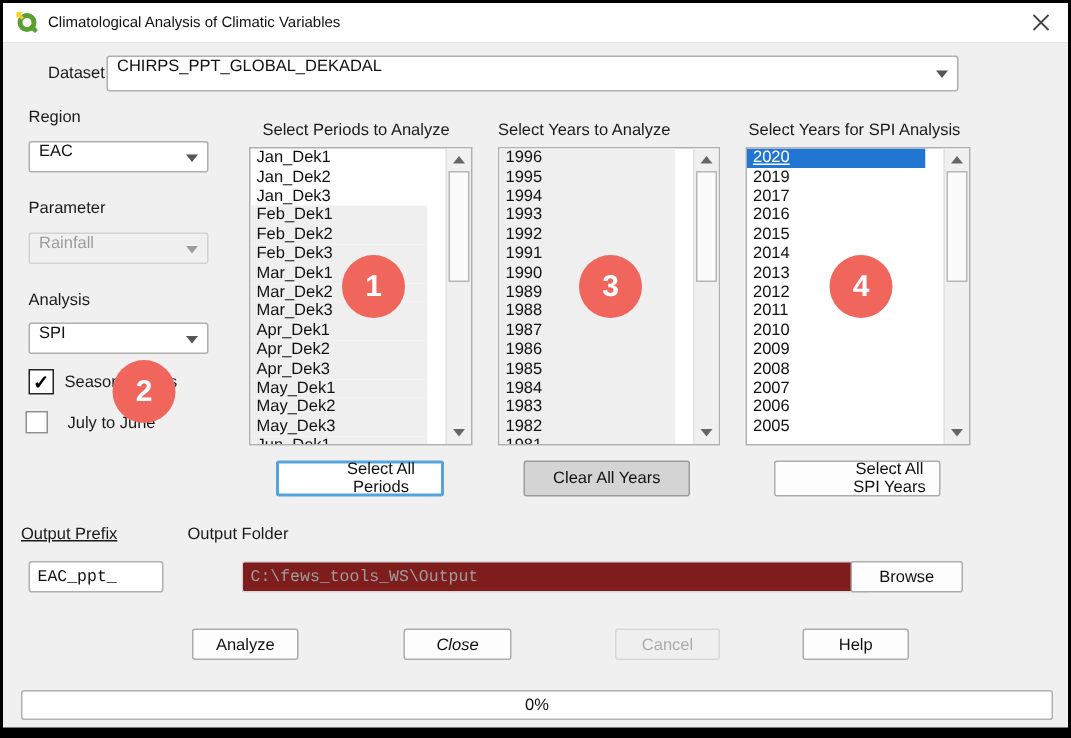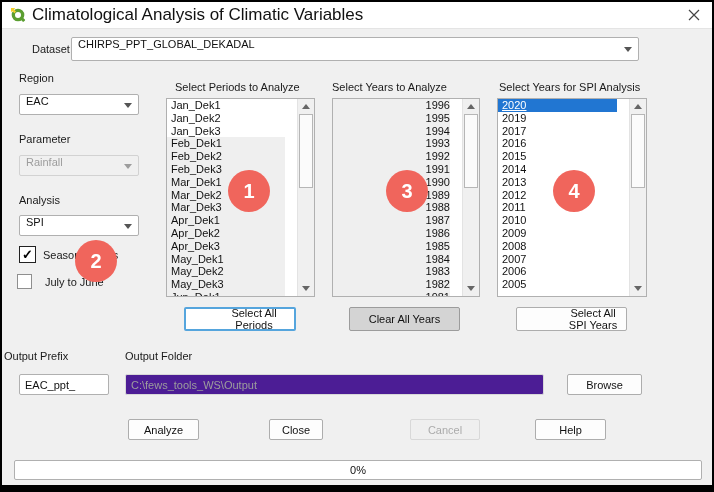--- a/index.html
+++ b/index.html
@@ -1,21 +1,21 @@
 <!DOCTYPE html>
 <html><head>
 <meta charset="utf-8">
 <style>
   html,body{margin:0;padding:0;background:#e8e8e8;font-family:"Liberation Sans",sans-serif;}
   .frame{position:relative;width:714px;height:492px;box-sizing:border-box;
     border:2px solid #000;border-bottom-width:7px;background:#f0f0f0;overflow:hidden;}
   .titlebar{position:absolute;left:0;top:0;right:0;height:26px;background:#fff;
     border-bottom:1px solid #e4e4e4;display:flex;align-items:center;}
   .titlebar .logo{margin-left:8px;width:16px;height:16px;flex:0 0 auto;}
-  .titlebar .title{margin-left:6px;font-size:17px;color:#111;}
+  .titlebar .title{margin-left:6px;font-size:10px;color:#111;}
   .closebtn{position:absolute;right:10px;top:5px;width:16px;height:16px;display:flex;
     align-items:center;justify-content:center;background:transparent;border:none;padding:0;cursor:default;}
   .lbl{position:absolute;font-size:11px;color:#1a1a1a;white-space:nowrap;}
   .combo{position:absolute;background:#fff;border:1px solid #b0b0b0;border-radius:2px;
     font-size:11px;color:#111;display:flex;padding:0 18px 0 6px;box-sizing:border-box;}
   .combo .chev{position:absolute;right:6px;top:50%;margin-top:-2px;width:0;height:0;
     border-left:4px solid transparent;border-right:4px solid transparent;border-top:5px solid #555;}
   .combo.disabled{background:#f0f0f0;color:#9d9d9d;border-color:#d2d2d2;}
   .combo.disabled .chev{border-top-color:#9d9d9d;}
   .listbox{position:absolute;background:#fff;border:1px solid #b0b0b0;display:flex;box-sizing:border-box;gap:12px;}
@@ -29,22 +29,22 @@
   .sb-up{top:0;} .sb-down{bottom:0;}
   .tri-up{width:0;height:0;border-left:4px solid transparent;border-right:4px solid transparent;border-bottom:5px solid #666;}
   .tri-down{width:0;height:0;border-left:4px solid transparent;border-right:4px solid transparent;border-top:5px solid #666;}
   .sb-thumb{position:absolute;top:15px;left:1px;right:1px;height:74px;background:#fbfbfb;border:1px solid #b6b6b6;box-sizing:border-box;}
   .btn{position:absolute;background:#fdfdfd;border:1px solid #adadad;border-radius:2px;font-size:11px;color:#111;
     display:flex;align-items:center;justify-content:center;box-sizing:border-box;padding:0;font-family:inherit;}
   .btn.focus{border:2px solid #55a5dd;background:#fff;padding-left:28px;}
   .btn.pressed{background:#d4d4d4;border-color:#9c9c9c;}
   .btn.disabled{color:#ababab;background:#efefef;border-color:#d8d8d8;}
   .field{position:absolute;background:#fff;border:1px solid #b0b0b0;border-radius:2px;font-size:11px;color:#111;
-    box-sizing:border-box;padding:0 5px;font-family:Liberation Sans, sans-serif;outline:none;}
-  .field.disabled{background:#4c1d95;color:#9d9d9d;border-color:#d8d8d8;}
+    box-sizing:border-box;padding:0 5px;font-family:Liberation Mono, monospace;outline:none;}
+  .field.disabled{background:#7f1d1d;color:#9d9d9d;border-color:#d8d8d8;margin-left:36px;}
   .badge{position:absolute;width:42px;height:42px;border-radius:50%;background:#f0655c;color:#fff;
     font-size:20px;font-weight:bold;display:flex;align-items:center;justify-content:center;z-index:5;}
   .checkbox{position:absolute;background:#fff;border:1px solid #8f8f8f;box-sizing:border-box;
     display:flex;align-items:center;justify-content:center;}
   .checkbox.checked{border:1.6px solid #222;font-weight:bold;font-size:13px;color:#000;}
   .progress{position:absolute;background:#fff;border:1px solid #b0b0b0;border-radius:2px;
     display:flex;align-items:center;justify-content:center;font-size:11px;color:#111;box-sizing:border-box;}
 </style>
 </head>
 <body>
@@ -123,21 +123,21 @@
         </div>
       <div class="sb-thumb"></div>
       <div class="sb-btn sb-down">
           <span class="tri-down"></span>
         </div>
     </div>
   </div>
   <button class="btn focus" style="left:182px;top:305px;width:112px;height:24px;">Select All Periods</button>
 
   <div class="lbl" style="left:330px;top:79px;">Select Years to Analyze</div>
-  <div class="listbox" style="left:330px;top:96px;width:148px;height:199px;text-align:right;">
+  <div class="listbox" style="left:330px;top:96px;width:148px;height:199px;">
     <div class="listbody allgray">
         <div class="row inact">1996</div>
         <div class="row inact">1995</div>
         <div class="row inact">1994</div>
         <div class="row inact">1993</div>
         <div class="row inact">1992</div>
         <div class="row inact">1991</div>
         <div class="row inact">1990</div>
         <div class="row inact">1989</div>
         <div class="row inact">1988</div>
@@ -190,28 +190,28 @@
         </div>
     </div>
   </div>
   <button class="btn" style="left:514px;top:305px;width:111px;height:24px;padding-left:43px;">Select All SPI Years</button>
 
   <div class="badge" style="left:226px;top:168px;">1</div>
   <div class="badge" style="left:73px;top:238px;">2</div>
   <div class="badge" style="left:384px;top:168px;">3</div>
   <div class="badge" style="left:551px;top:168px;">4</div>
 
-  <div class="lbl" style="left:2px;top:348px;">Output Prefix</div>
+  <div class="lbl" style="left:12px;top:348px;text-decoration:underline;">Output Prefix</div>
   <input class="field" style="left: 17px; top: 372px; width: 90px; height: 21px;" value="EAC_ppt_">
   <div class="lbl" style="left:123px;top:348px;">Output Folder</div>
   <input class="field disabled" style="left: 123px; top: 372px; width: 419px; height: 21px;" disabled="" value="C:\fews_tools_WS\Output">
   <button class="btn" style="left:565px;top:372px;width:75px;height:21px;">Browse</button>
 
   <button class="btn" style="left:126px;top:417px;width:71px;height:21px;">Analyze</button>
-  <button class="btn" style="left:267px;top:417px;width:54px;height:21px;">Close</button>
+  <button class="btn" style="left:267px;top:417px;width:72px;height:21px;font-style:italic;">Close</button>
   <button class="btn disabled" style="left:408px;top:417px;width:70px;height:21px;">Cancel</button>
   <button class="btn" style="left:533px;top:417px;width:71px;height:21px;">Help</button>
 
   <div class="progress" style="left:12px;top:458px;width:688px;height:20px;">
     <span>0%</span>
   </div>
 
 </div>
 
 </body></html>

